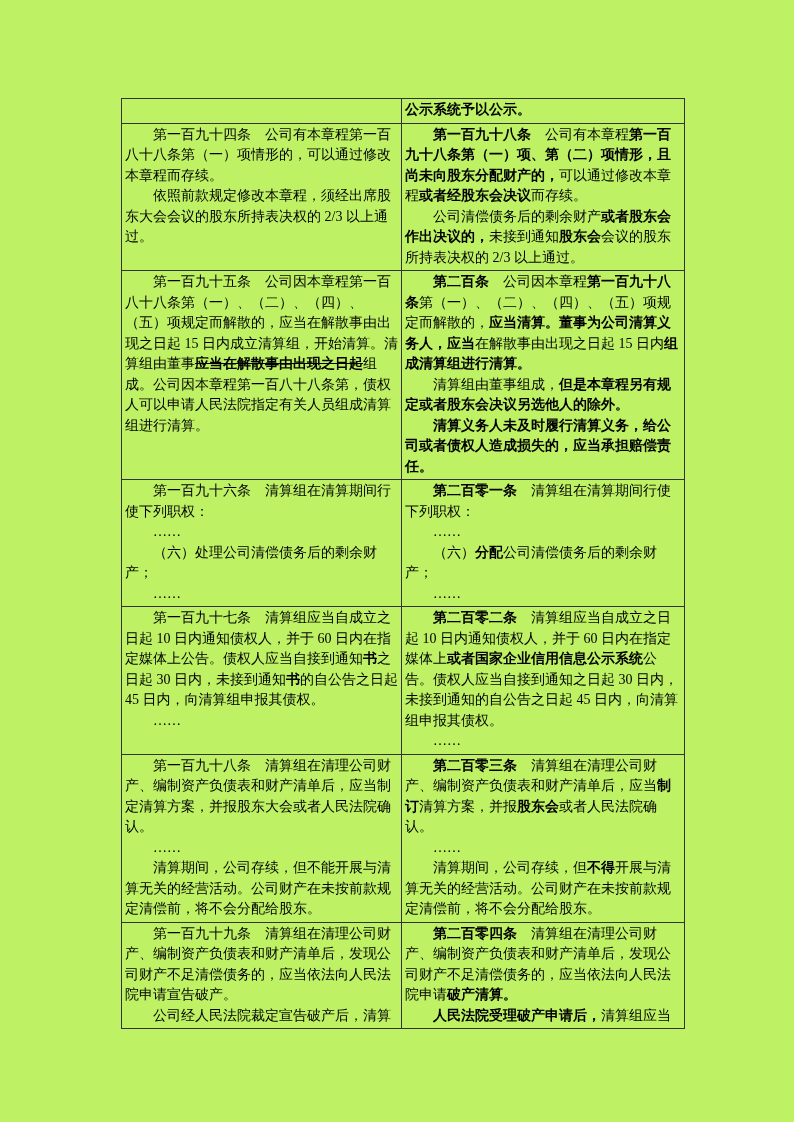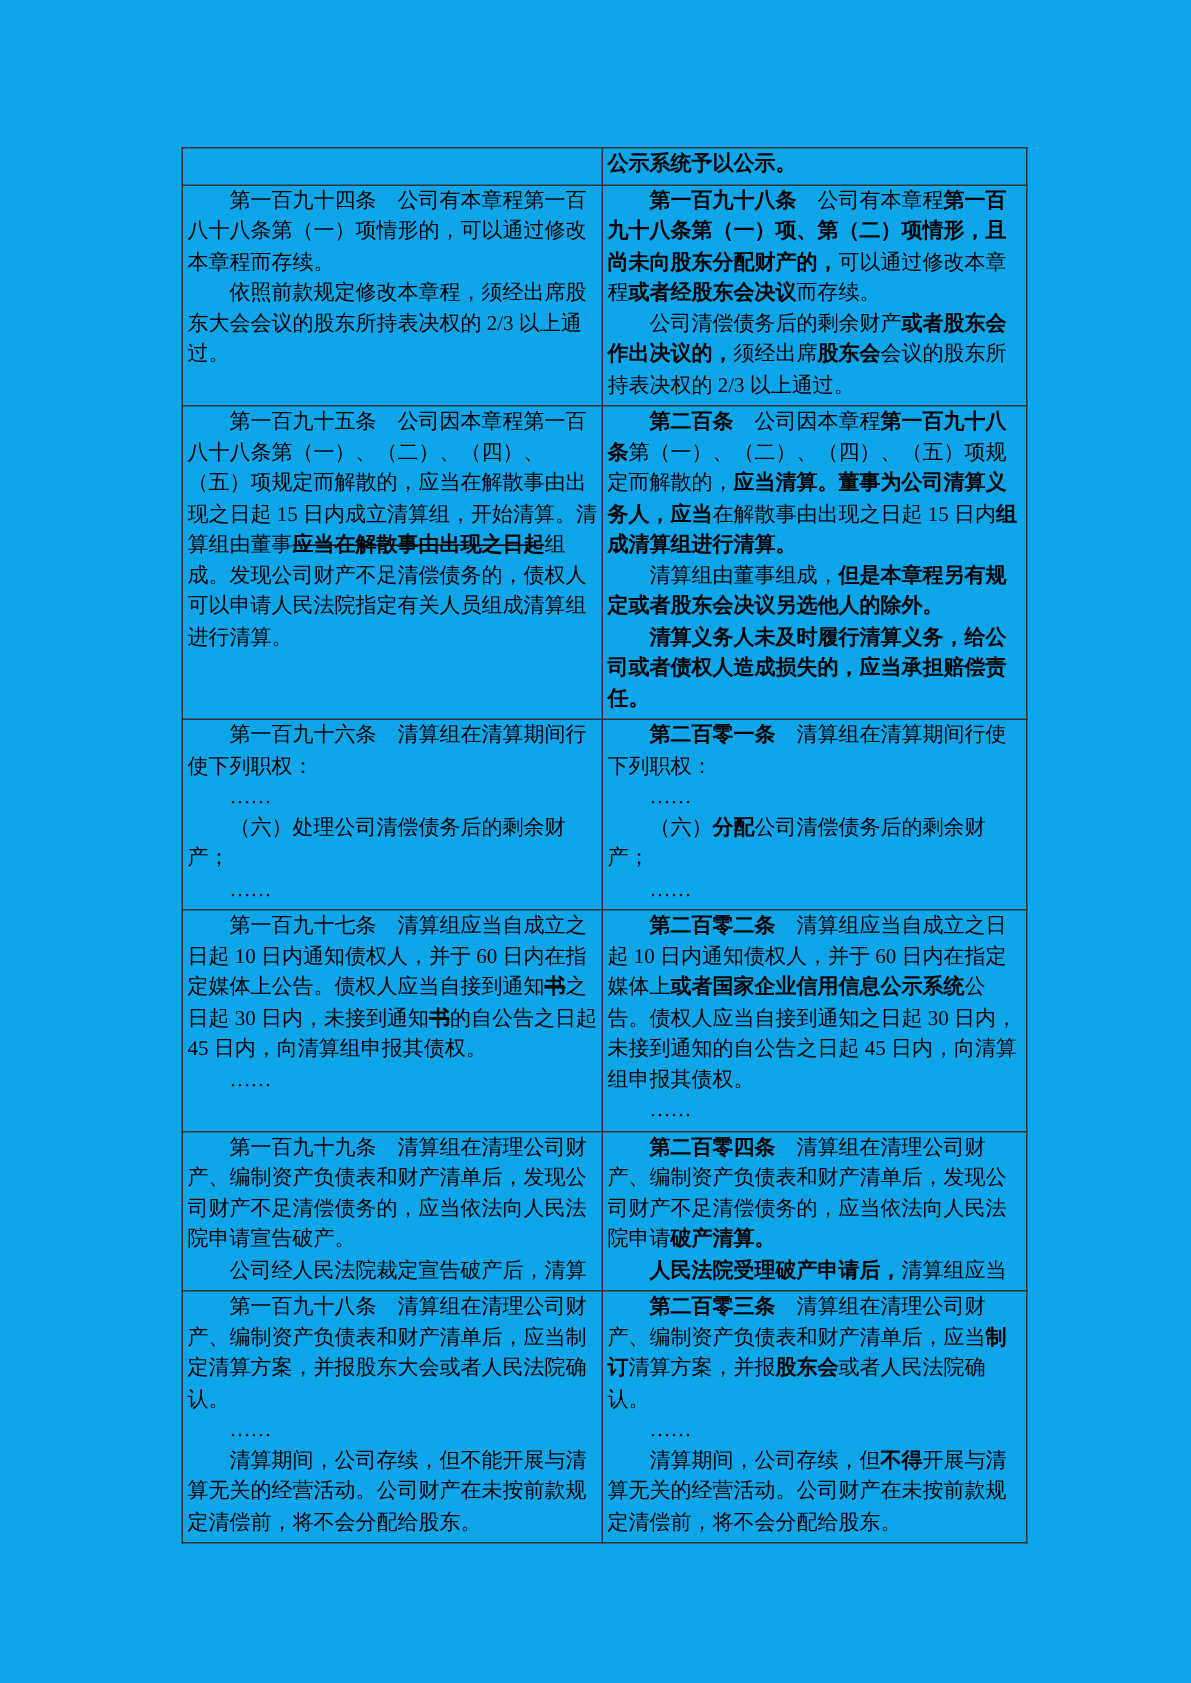--- a/index.html
+++ b/index.html
@@ -12,21 +12,21 @@
     height: 1122px;
     position: relative;
     font-family: "Liberation Serif", "DejaVu Serif", serif;
     color: #000000;
   }
   .sheet {
     position: absolute;
     left: 0; top: 0;
     width: 794px;
     height: 1122px;
-    background: #0ea5e9;
+    background: #bef264;
     overflow: hidden;
   }
   table.law-table {
     position: absolute;
     left: 121px;
     top: 98px;
     width: 553px;
     border-collapse: collapse;
     table-layout: fixed;
   }
@@ -64,26 +64,26 @@
             <p><span class="b">公示系统予以公示。</span></p>
           </td>
         </tr>
         <tr>
           <td class="col-old">
             <p class="indent"><span class="">第一百九十四条　公司有本章程第一百八十八条第（一）项情形的，可以通过修改本章程而存续。</span></p>
             <p class="indent"><span class="">依照前款规定修改本章程，须经出席股东大会会议的股东所持表决权的 2/3 以上通过。</span></p>
           </td>
           <td class="col-new">
             <p class="indent"><span class="b">第一百九十八条</span><span class="">　公司有本章程</span><span class="b">第一百九十八条第（一）项、第（二）项情形，且尚未向股东分配财产的，</span><span class="">可以通过修改本章程</span><span class="b">或者经股东会决议</span><span class="">而存续。</span></p>
-            <p class="indent"><span class="">公司清偿债务后的剩余财产</span><span class="b">或者股东会作出决议的，</span><span class="">须经出席</span><span class="b">股东会</span><span class="">会议的股东所持表决权的 2/3 以上通过。</span></p>
+            <p class="indent"><span class="">公司清偿债务后的剩余财产</span><span class="b">或者股东会作出决议的，</span><span class="">未接到通知</span><span class="b">股东会</span><span class="">会议的股东所持表决权的 2/3 以上通过。</span></p>
           </td>
         </tr>
         <tr>
           <td class="col-old">
-            <p class="indent"><span class="">第一百九十五条　公司因本章程第一百八十八条第（一）、（二）、（四）、（五）项规定而解散的，应当在解散事由出现之日起 15 日内成立清算组，开始清算。清算组由董事</span><span class="b s">应当在解散事由出现之日起</span><span class="">组成。发现公司财产不足清偿债务的，债权人可以申请人民法院指定有关人员组成清算组进行清算。</span></p>
+            <p class="indent"><span class="">第一百九十五条　公司因本章程第一百八十八条第（一）、（二）、（四）、（五）项规定而解散的，应当在解散事由出现之日起 15 日内成立清算组，开始清算。清算组由董事</span><span class="b s">应当在解散事由出现之日起</span><span class="">组成。公司因本章程第一百八十八条第，债权人可以申请人民法院指定有关人员组成清算组进行清算。</span></p>
           </td>
           <td class="col-new">
             <p class="indent"><span class="b">第二百条</span><span class="">　公司因本章程</span><span class="b">第一百九十八条</span><span class="">第（一）、（二）、（四）、（五）项规定而解散的，</span><span class="b">应当清算。董事为公司清算义务人，应当</span><span class="">在解散事由出现之日起 15 日内</span><span class="b">组成清算组进行清算。</span></p>
             <p class="indent"><span class="">清算组由董事组成，</span><span class="b">但是本章程另有规定或者股东会决议另选他人的除外。</span></p>
             <p class="indent"><span class="b">清算义务人未及时履行清算义务，给公司或者债权人造成损失的，应当承担赔偿责任。</span></p>
           </td>
         </tr>
         <tr>
           <td class="col-old">
             <p class="indent"><span class="">第一百九十六条　清算组在清算期间行使下列职权：</span></p>
@@ -103,35 +103,35 @@
             <p class="indent"><span class="">第一百九十七条　清算组应当自成立之日起 10 日内通知债权人，并于 60 日内在指定媒体上公告。债权人应当自接到通知</span><span class="b s">书</span><span class="">之日起 30 日内，未接到通知</span><span class="b s">书</span><span class="">的自公告之日起 45 日内，向清算组申报其债权。</span></p>
             <p class="indent"><span class="">……</span></p>
           </td>
           <td class="col-new">
             <p class="indent"><span class="b">第二百零二条</span><span class="">　清算组应当自成立之日起 10 日内通知债权人，并于 60 日内在指定媒体上</span><span class="b">或者国家企业信用信息公示系统</span><span class="">公告。债权人应当自接到通知之日起 30 日内，未接到通知的自公告之日起 45 日内，向清算组申报其债权。</span></p>
             <p class="indent"><span class="">……</span></p>
           </td>
         </tr>
         <tr>
           <td class="col-old">
-            <p class="indent"><span class="">第一百九十九条　清算组在清理公司财产、编制资产负债表和财产清单后，发现公司财产不足清偿债务的，应当依法向人民法院申请宣告破产。</span></p>
-            <p class="indent"><span class="">公司经人民法院裁定宣告破产后，清算</span></p>
-          </td>
-          <td class="col-new">
-            <p class="indent"><span class="b">第二百零四条</span><span class="">　清算组在清理公司财产、编制资产负债表和财产清单后，发现公司财产不足清偿债务的，应当依法向人民法院申请</span><span class="b">破产清算。</span></p>
-            <p class="indent"><span class="b">人民法院受理破产申请后，</span><span class="">清算组应当</span></p>
-          </td>
-        </tr>
-        <tr>
-          <td class="col-old">
             <p class="indent"><span class="">第一百九十八条　清算组在清理公司财产、编制资产负债表和财产清单后，应当制定清算方案，并报股东大会或者人民法院确认。</span></p>
             <p class="indent"><span class="">……</span></p>
             <p class="indent"><span class="">清算期间，公司存续，但不能开展与清算无关的经营活动。公司财产在未按前款规定清偿前，将不会分配给股东。</span></p>
           </td>
           <td class="col-new">
             <p class="indent"><span class="b">第二百零三条</span><span class="">　清算组在清理公司财产、编制资产负债表和财产清单后，应当</span><span class="b">制订</span><span class="">清算方案，并报</span><span class="b">股东会</span><span class="">或者人民法院确认。</span></p>
             <p class="indent"><span class="">……</span></p>
             <p class="indent"><span class="">清算期间，公司存续，但</span><span class="b">不得</span><span class="">开展与清算无关的经营活动。公司财产在未按前款规定清偿前，将不会分配给股东。</span></p>
           </td>
         </tr>
+        <tr>
+          <td class="col-old">
+            <p class="indent"><span class="">第一百九十九条　清算组在清理公司财产、编制资产负债表和财产清单后，发现公司财产不足清偿债务的，应当依法向人民法院申请宣告破产。</span></p>
+            <p class="indent"><span class="">公司经人民法院裁定宣告破产后，清算</span></p>
+          </td>
+          <td class="col-new">
+            <p class="indent"><span class="b">第二百零四条</span><span class="">　清算组在清理公司财产、编制资产负债表和财产清单后，发现公司财产不足清偿债务的，应当依法向人民法院申请</span><span class="b">破产清算。</span></p>
+            <p class="indent"><span class="b">人民法院受理破产申请后，</span><span class="">清算组应当</span></p>
+          </td>
+        </tr>
       </tbody>
   </table>
 </div>
 
 </body></html>

